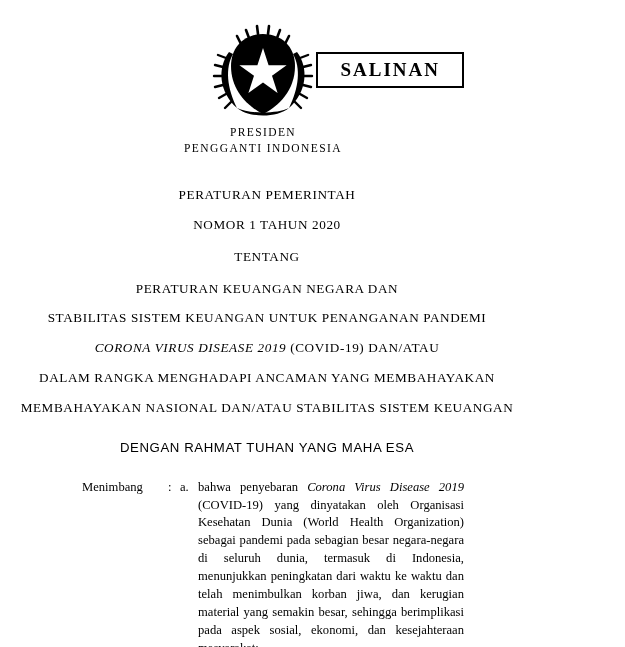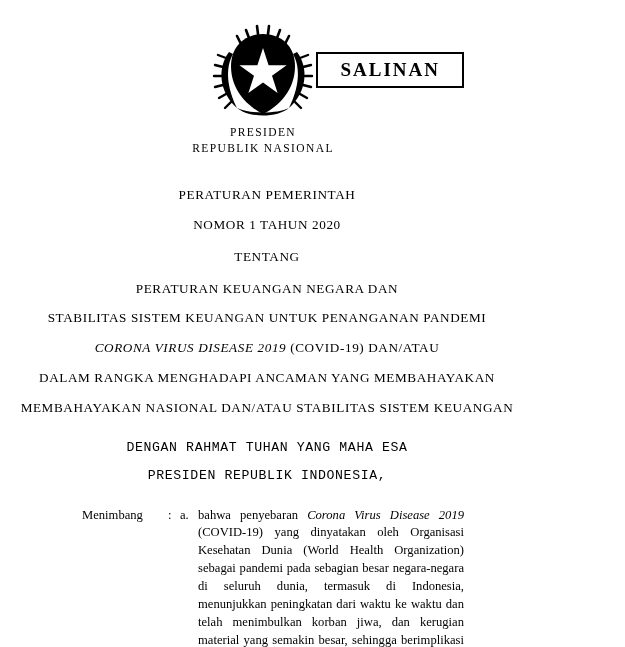--- a/index.html
+++ b/index.html
@@ -76,21 +76,21 @@
     margin-bottom: 18px;
   }
   .ital {
     font-style: italic;
   }
 
   
   .rahmat {
     margin-top: 26px;
     text-align: center;
-    font-family: Liberation Mono, monospace;
+    font-family: Liberation Sans, sans-serif;
     font-size: 13.2px;
     letter-spacing: 0.6px;
     line-height: 1.05;
     margin-left: 8px;
   }
   .rahmat .rline {
     margin: 0 0 14px 0;
   }
 
   
@@ -172,38 +172,37 @@
         <polygon fill="#fff" points="52,26 57.6,43.2 75.6,43.2 61,53.8 66.6,71 52,60.4 37.4,71 43,53.8 28.4,43.2 46.4,43.2"></polygon>
 
         <path d="M26 86 C38 96, 66 96, 78 86 C66 92, 38 92, 26 86 Z" fill="#000"></path>
       </svg>
     </div>
 
     <div class="salinan-box">SALINAN</div>
 
     <div class="presiden-line">
       <div>PRESIDEN</div>
-      <div>REPUBLIK NASIONAL</div>
+      <div>PENGGANTI INDONESIA</div>
     </div>
   </div>
 
   <div class="titleblock">
     <div class="tline">PERATURAN PEMERINTAH</div>
     <div class="tline gap-lg">NOMOR 1 TAHUN 2020</div>
     <div class="tline gap-lg">TENTANG</div>
     <div class="tline">PERATURAN KEUANGAN NEGARA DAN</div>
     <div class="tline">STABILITAS SISTEM KEUANGAN UNTUK PENANGANAN PANDEMI</div>
     <div class="tline"><span class="ital">CORONA VIRUS DISEASE 2019</span><span> (COVID-19) DAN/ATAU</span></div>
     <div class="tline">DALAM RANGKA MENGHADAPI ANCAMAN YANG MEMBAHAYAKAN</div>
     <div class="tline">MEMBAHAYAKAN NASIONAL DAN/ATAU STABILITAS SISTEM KEUANGAN</div>
   </div>
 
   <div class="rahmat">
     <div class="rline">DENGAN RAHMAT TUHAN YANG MAHA ESA</div>
-    <div class="rline">PRESIDEN REPUBLIK INDONESIA,</div>
   </div>
 
   <div class="bodyblock">
     <div class="cons-row">
       <div class="cons-label">Menimbang</div>
       <div class="cons-colon">:</div>
       <div class="cons-letter">a.</div>
       <div class="cons-text"><span>bahwa penyebaran </span><span class="ital">Corona Virus Disease 2019</span><span> (COVID-19) yang dinyatakan oleh Organisasi Kesehatan Dunia (World Health Organization) sebagai pandemi pada sebagian besar negara-negara di seluruh dunia, termasuk di Indonesia, menunjukkan peningkatan dari waktu ke waktu dan telah menimbulkan korban jiwa, dan kerugian material yang semakin besar, sehingga berimplikasi pada aspek sosial, ekonomi, dan kesejahteraan masyarakat;</span></div>
     </div>
   </div>

